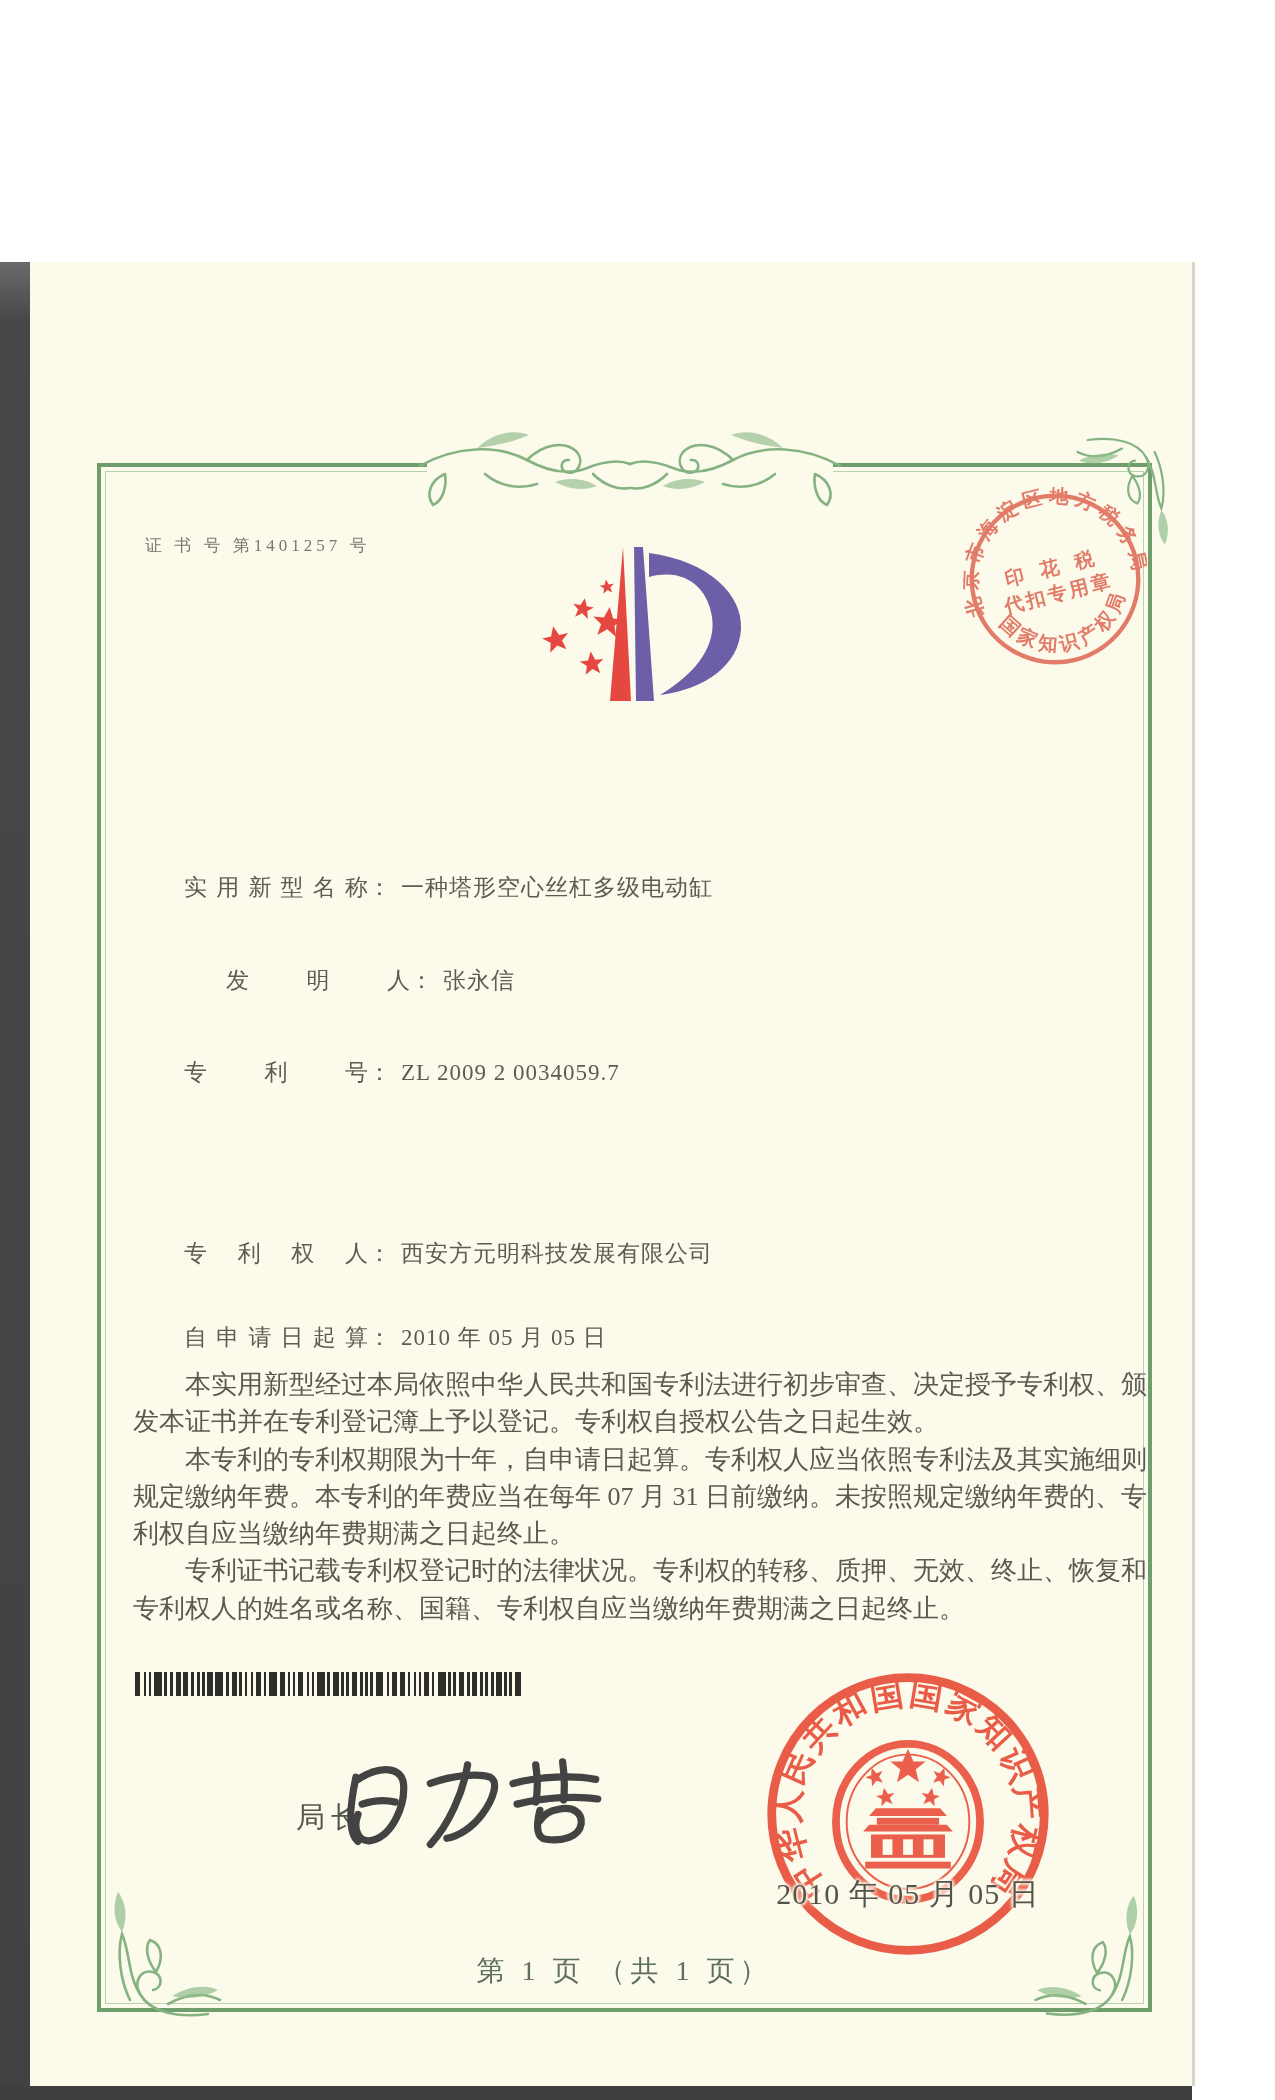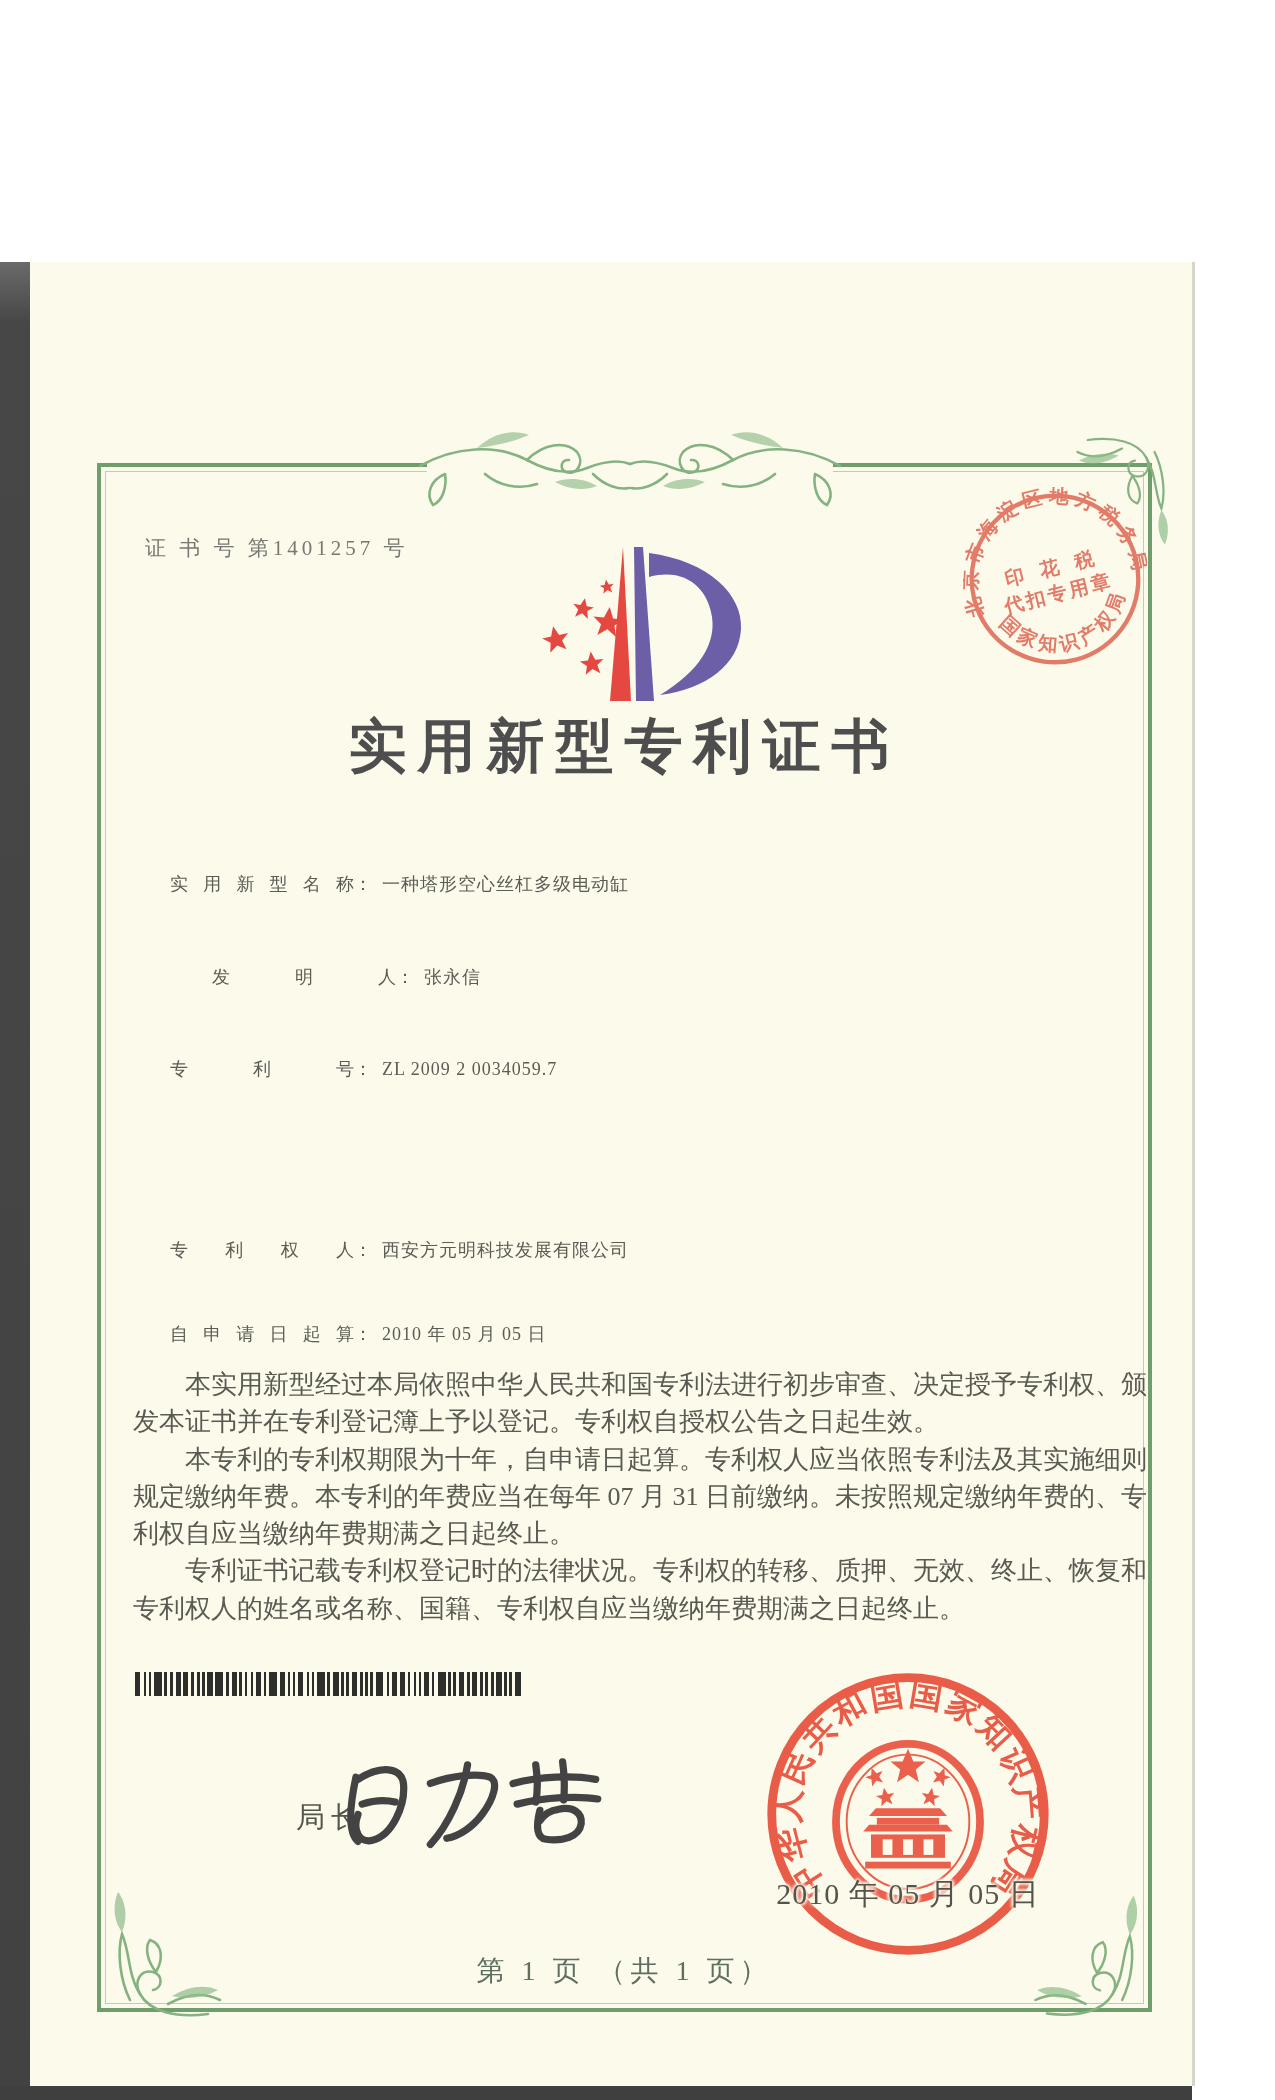--- a/index.html
+++ b/index.html
@@ -17,24 +17,24 @@
   .page{position:absolute;left:30px;top:262px;width:1162px;height:1824px;background:#fbfaeb;}
 
   
   .frame{position:absolute;left:97px;top:463px;width:1055px;height:1549px;
     border:4px solid #6f9d6b;box-sizing:border-box;}
   .frame-inner{position:absolute;left:4px;top:4px;right:4px;bottom:4px;border:1px solid #b7d1b1;}
 
   .ornament{position:absolute;pointer-events:none;}
 
   
-  .cert-no{position:absolute;left:145px;top:534px;font-size:21px;color:#787872;letter-spacing:4px;}
+  .cert-no{position:absolute;left:145px;top:534px;font-size:17px;color:#787872;letter-spacing:4px;}
   .title{position:absolute;left:97px;top:708px;width:1055px;text-align:center;
     font-size:58px;font-weight:600;color:#4e4e4e;letter-spacing:11px;}
-  .field{position:absolute;left:170px;font-size:18px;color:#5c5c55;white-space:nowrap;}
+  .field{position:absolute;left:184px;font-size:23px;color:#5c5c55;white-space:nowrap;}
   .field-label{display:inline-block;width:184px;text-align:justify;text-align-last:justify;vertical-align:bottom;}
   .field-colon{margin:0 2px 0 0;}
   .field-value{margin-left:8px;letter-spacing:1px;}
   .body-text{position:absolute;left:133px;top:1366px;width:1014px;font-size:26px;
     line-height:37.3px;color:#5a5a52;text-align:justify;}
   .body-text p{margin:0;text-indent:2em;}
   .barcode{position:absolute;left:135px;top:1672px;width:412px;height:24px;display:flex;overflow:hidden;}
   .barcode i{display:block;height:100%;background:#2e2e2a;}
   .sig-title{position:absolute;left:256px;top:1798px;font-size:29px;color:#55554e;letter-spacing:6px;margin-left:40px;}
   .seal-date{position:absolute;left:768px;top:1874px;width:280px;text-align:center;
@@ -165,21 +165,20 @@
         </text>
         <text x="95" y="90" font-size="20" fill="#df6b57" font-weight="600" letter-spacing="6" text-anchor="middle">印 花 税</text>
         <text x="95" y="117" font-size="20" fill="#df6b57" font-weight="600" letter-spacing="3" text-anchor="middle">代扣专用章</text>
         <text font-size="20" fill="#df6b57" font-weight="600" letter-spacing="4">
           <textPath href="#taxBot" startOffset="50%" text-anchor="middle">国家知识产权局</textPath>
         </text>
       </g>
     </svg>
   </div>
 
-  <div class="title">实用新型专利证书</div>
 
   <div class="field" style="top:872px;">
     <span class="field-label">实用新型名称</span><span class="field-colon">：</span><span class="field-value">一种塔形空心丝杠多级电动缸</span>
   </div>
   <div class="field" style="top:965px;margin-left:42px;">
     <span class="field-label">发明人</span><span class="field-colon">：</span><span class="field-value">张永信</span>
   </div>
   <div class="field" style="top:1057px;">
     <span class="field-label">专利号</span><span class="field-colon">：</span><span class="field-value">ZL 2009 2 0034059.7</span>
   </div>

